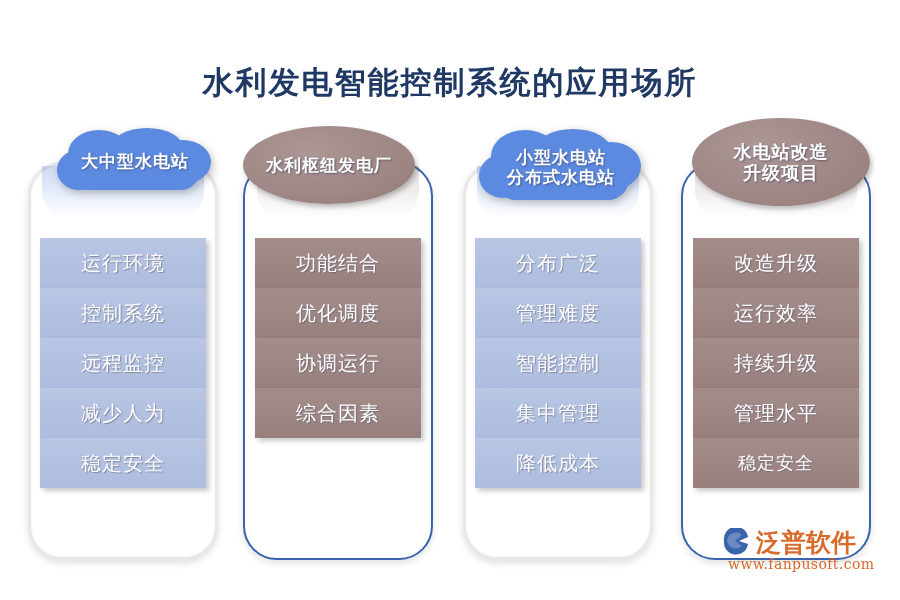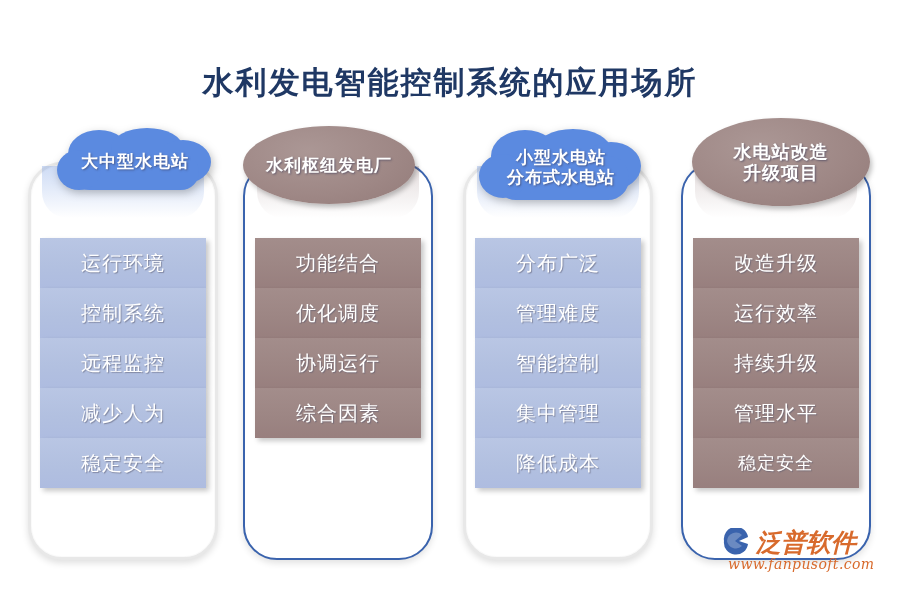--- a/index.html
+++ b/index.html
@@ -91,21 +91,21 @@
   .cloud .p1, .cloud .p2, .cloud .p3 {
     content: ""; position: absolute; background: #5b8ae0; border-radius: 50%;
   }
   .ellipse {
     border-radius: 50%;
     background: radial-gradient(ellipse at 38% 32%, #ab9795 0%, #9e8785 60%, #937b79 100%);
     box-shadow: 2px 3px 5px rgba(0,0,0,0.25);
   }
 
   
-  .logo { position: absolute; right: 18px; bottom: 22px; width: 160px; height: 52px; font-style: italic; }
+  .logo { position: absolute; right: 18px; bottom: 22px; width: 160px; height: 52px; }
   .logo .brand {
     position: absolute; left: 34px; top: 0;
     font-size: 25px; font-weight: bold; color: #d86a2c;
     font-family: "DejaVu Sans", "Liberation Sans", sans-serif;
     letter-spacing: 0px; white-space: nowrap;
   }
   .logo .url {
     position: absolute; left: 6px; top: 30px;
     font-size: 14px; color: #d86a2c; letter-spacing: 0.4px;
     font-family: "DejaVu Serif", "Liberation Serif", serif;

